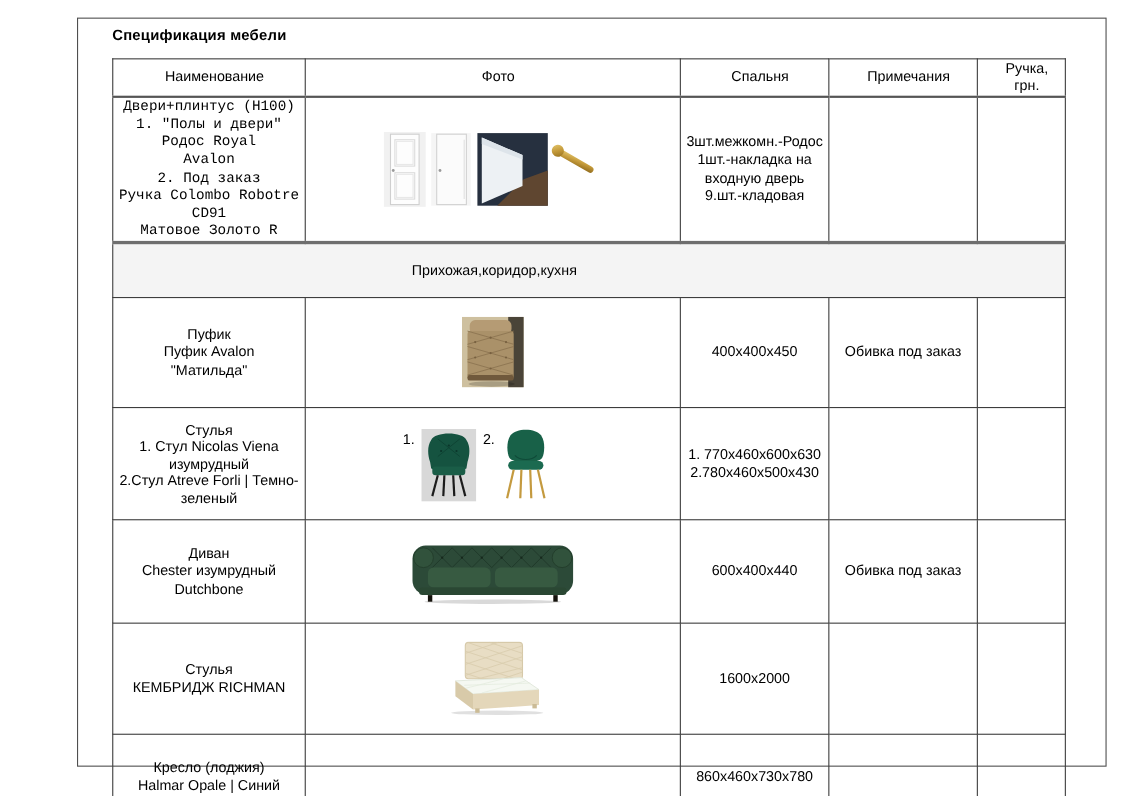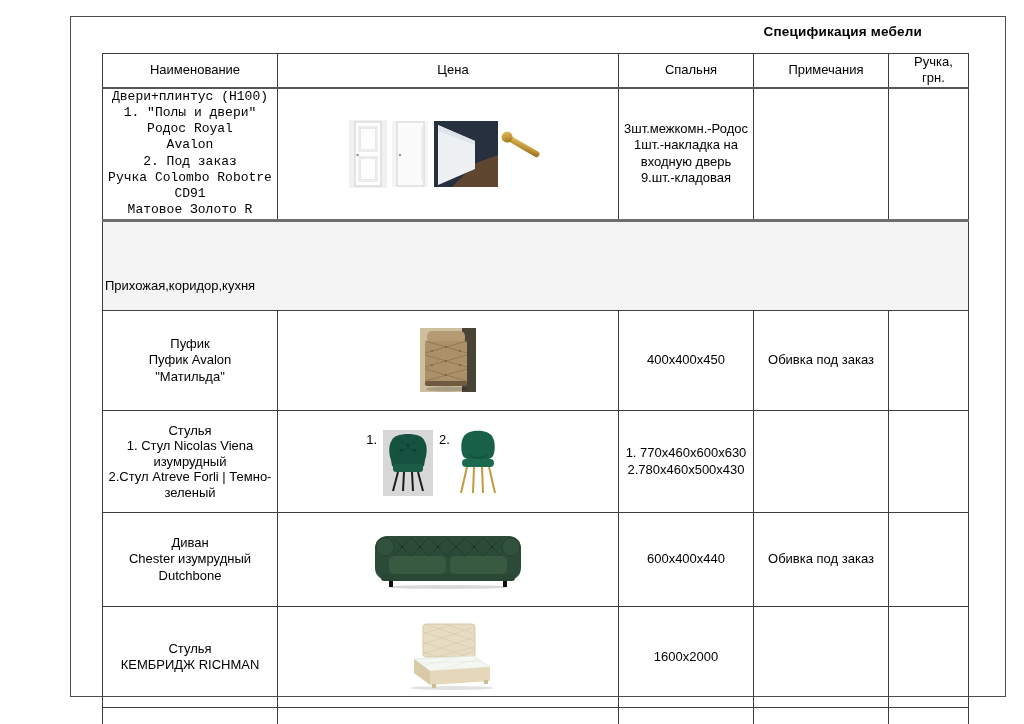--- a/index.html
+++ b/index.html
@@ -1,31 +1,31 @@
 <!DOCTYPE html>
 <html><head>
 <meta charset="utf-8">
 <style>
   html,body{margin:0;padding:0;background:#ffffff;}
   body{width:1024px;height:724px;position:relative;overflow:hidden;
        font-family:"Liberation Sans",sans-serif;color:#000;}
   .page-border{position:absolute;left:70px;top:16px;width:934px;height:679px;
        border:1px solid #4f4f4f;background:#fff;}
-  .doc-title{position:absolute;left:102px;top:24px;width:820px;text-align:right;
+  .doc-title{position:absolute;left:102px;top:24px;width:820px;text-align:left;
        font-size:13.5px;font-weight:bold;letter-spacing:.2px;}
   table.spec{position:absolute;left:102px;top:53px;width:866px;
        border-collapse:collapse;table-layout:fixed;}
   table.spec td,table.spec th{border:1px solid #3d3d3d;padding:0 2px;margin:0;
        text-align:center;vertical-align:middle;font-size:13px;font-weight:normal;
        white-space:pre-line;line-height:1.25;overflow:hidden;}
   tr.header-row th{font-size:13px;border-bottom:2px solid #555;padding-left:12px;}
   td.small-text{font-size:10px;line-height:1.3;font-family:Liberation Mono, monospace;}
   td.dims-left{text-align:left;padding-left:4px;}
   tr.section-row td{background:#f4f4f4;border-top:3px solid #6e6e6e;font-size:13px;}
-  .section-inner{width:80%;text-align:left;margin-top:40px;}
+  .section-inner{width:80%;text-align:center;}
   .photo-wrap{display:flex;justify-content:center;align-items:center;}
   .chairs-wrap{display:flex;justify-content:center;align-items:flex-start;
        gap:6px;margin-right:30px;padding-top:3px;}
   .photo-num{font-size:13px;margin-top:2px;}
   svg{display:block;}
 </style>
 </head>
 <body>
 
 <div class="page-border"></div>
@@ -37,21 +37,21 @@
     <col style="width:175px">
       <col style="width:341px">
       <col style="width:135px">
     <col style="width:135px">
       <col style="width:80px">
   </colgroup>
 
   <tbody>
       <tr class="header-row" style="height:33px">
     <th>Наименование</th>
-    <th>Цена</th>
+    <th>Фото</th>
     <th>Спальня</th>
     <th>Примечания</th>
     <th>Ручка, грн.</th>
   </tr>
 
   <tr style="height:77px">
     <td class="small-text">Двери+плинтус (Н100)
 1. "Полы и двери" Родос Royal
 Avalon
 2. Под заказ

